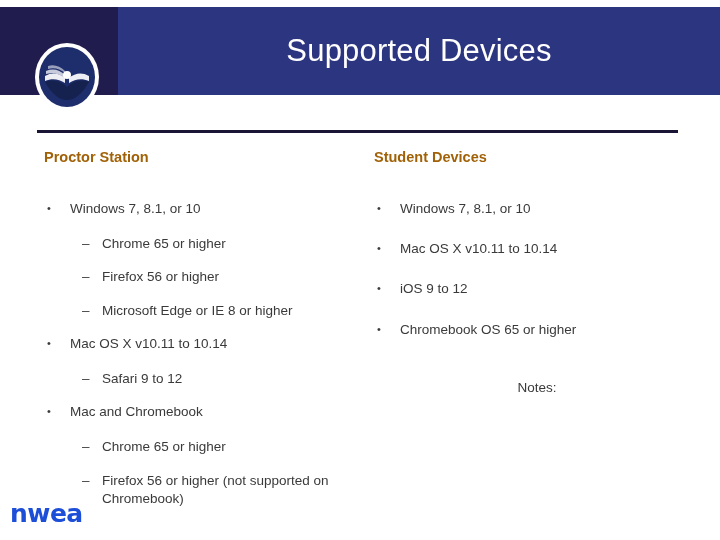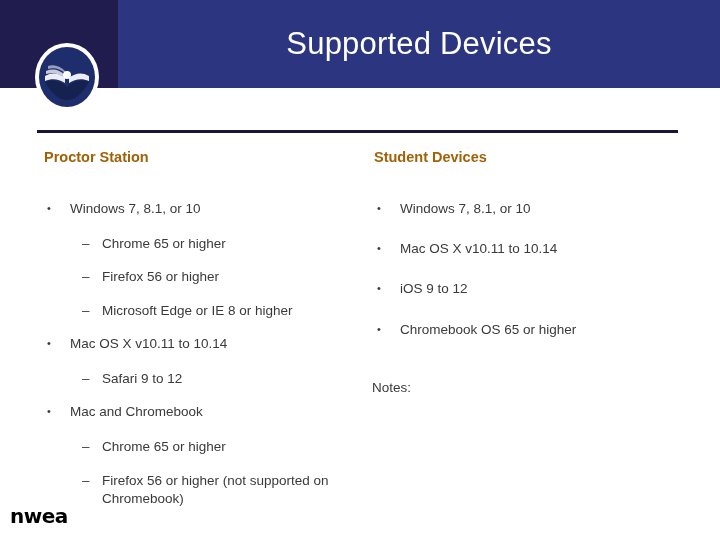--- a/index.html
+++ b/index.html
@@ -12,21 +12,21 @@
     background: #ffffff;
     font-family: "Liberation Sans", sans-serif;
     overflow: hidden;
     position: relative;
   }
 
   
   .slide-header {
     position: absolute;
     left: 0;
-    top: 0;
+    top: 7px;
     width: 720px;
     height: 88px;
   }
   .header-band {
     position: absolute;
     left: 0;
     top: 0;
     width: 720px;
     height: 88px;
     background: #2c3580;
@@ -138,43 +138,44 @@
     font-size: 13.5px;
   }
 
   .col-right .lvl1 {
     margin-bottom: 22px;
   }
 
   
   .notes-block {
     margin-top: 40px;
+    text-align: center;
   }
   .notes-label {
     color: #3a3a3a;
     font-size: 13.5px;
     margin: 0 0 18px 0;
     line-height: 1.35;
   }
   .note-para {
     color: #3a3a3a;
     font-size: 13.5px;
     line-height: 1.38;
     margin: 0 0 18px 0;
     max-width: 300px;
   }
 
   
   .footer-wordmark {
     position: absolute;
     left: 10px;
     bottom: 12px;
-    font-size: 20px;
+    font-size: 25px;
     font-weight: bold;
-    color: #000000;
+    color: #1d4ed8;
     letter-spacing: -0.5px;
     font-family: "DejaVu Sans", sans-serif;
   }
 </style>
 </head>
 <body>
 
 <div class="slide-header">
   <div class="header-band"></div>
   <div class="header-left-block"></div>

